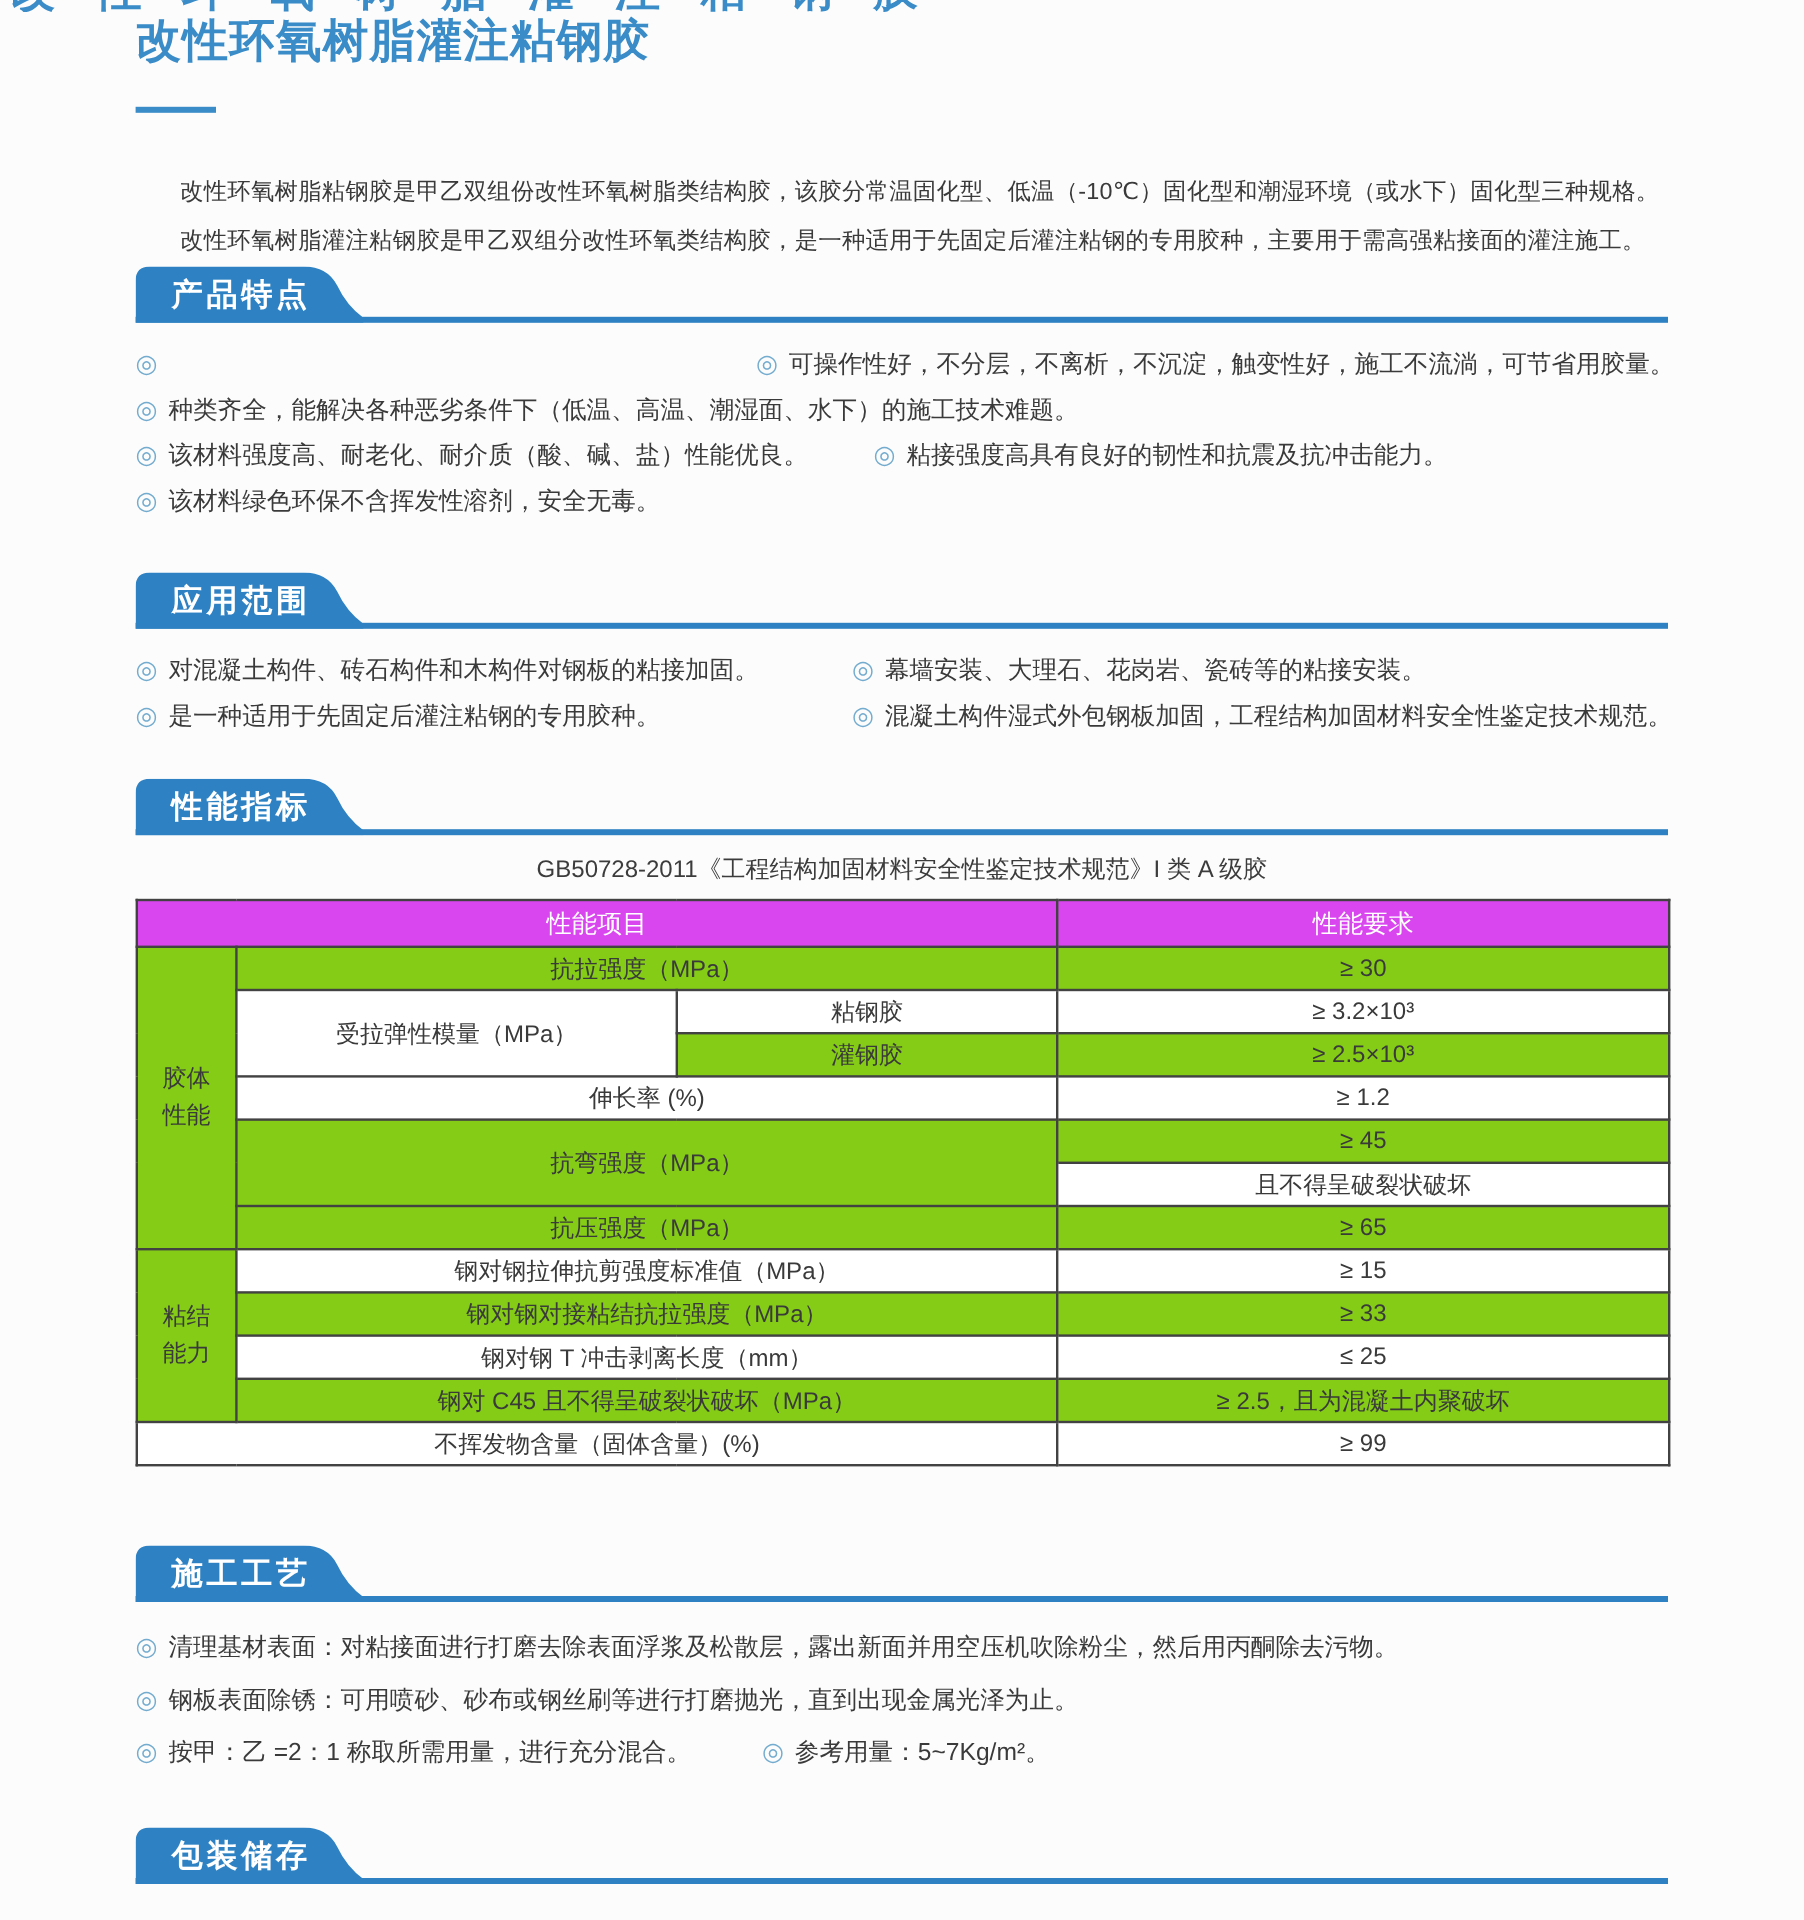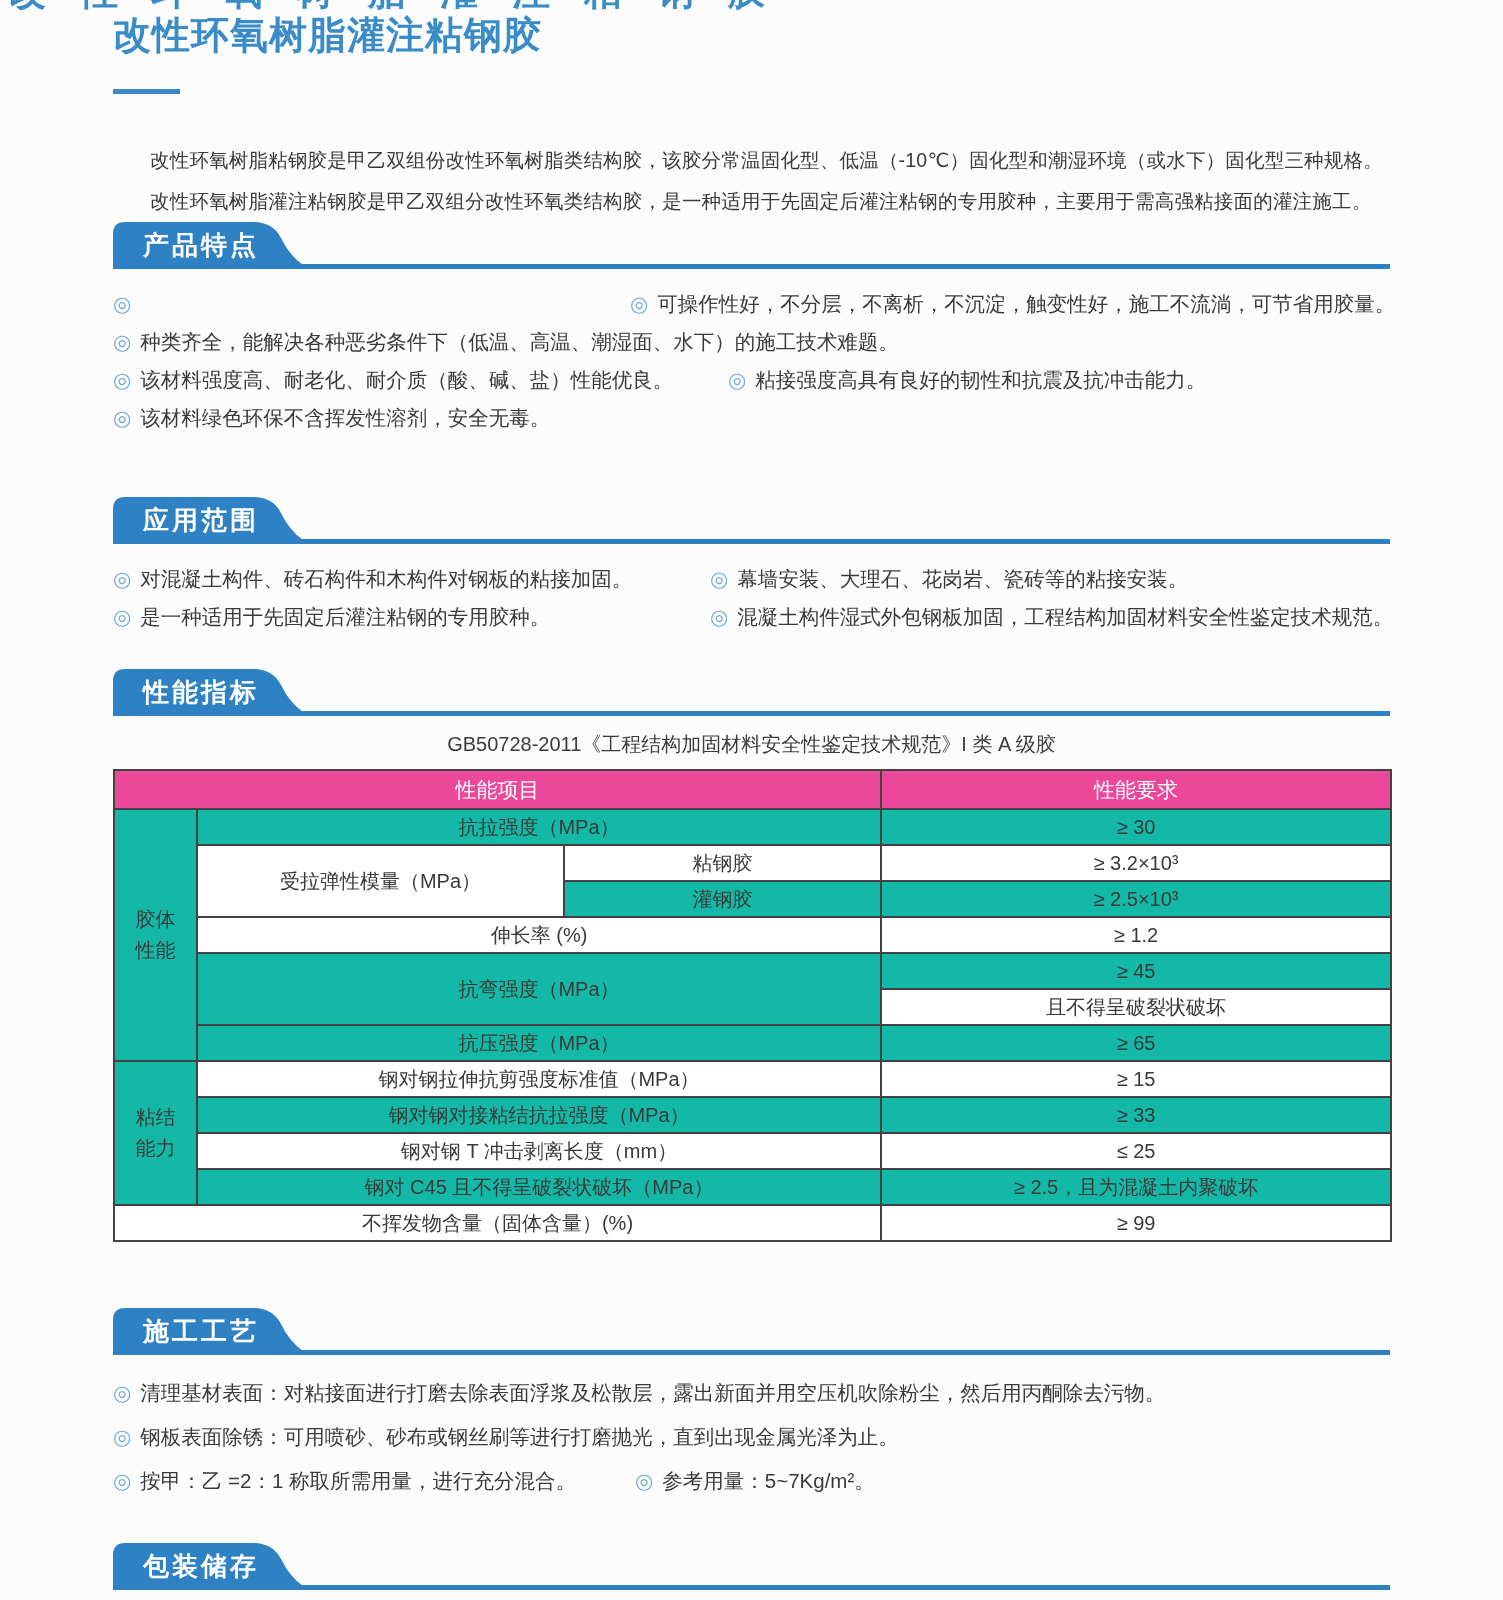--- a/index.html
+++ b/index.html
@@ -39,35 +39,35 @@
   .blist{margin-top:16px;}
   .brow{display:flex;line-height:38px;white-space:nowrap;font-size:20.5px;}
   .bitem{display:flex;align-items:baseline;}
   .bu{color:#74accf;margin-right:9px;font-size:21px;flex:0 0 auto;}
   .w517{width:517px;flex:0 0 517px;}
   .w615{width:615px;flex:0 0 615px;}
   .w597{width:597px;flex:0 0 597px;}
   .w522{width:522px;flex:0 0 522px;}
 
   .mt-features{}
-  .sec-apps{margin-top:60px;text-align:center;}
+  .sec-apps{margin-top:40px;text-align:center;}
   .sec-perf{margin-top:33px;}
   .sec-process{margin-top:66px;}
   .sec-pack{margin-top:40px;}
   .process-list .brow{line-height:44px;}
 
   
   .tbl-caption{margin-top:15px;text-align:center;font-size:20px;color:#3c3c3c;}
   table.perf{border-collapse:collapse;width:1277px;table-layout:fixed;margin-top:11px;}
   table.perf td{
     border:2px solid #424242;text-align:center;vertical-align:middle;
     font-size:20px;height:34px;padding:0 4px;color:#3a3a3a;
   }
-  table.perf thead td{background:#ec4899;color:#ffffff;height:37px;font-size:21px;}
-  td.g{background:#14b8a6;}
+  table.perf thead td{background:#d946ef;color:#ffffff;height:37px;font-size:21px;}
+  td.g{background:#84cc16;}
   td.w{background:#ffffff;}
   td.grp{white-space:pre-line;line-height:1.55;font-size:21px;}
 </style>
 </head>
 <body>
 
 <div class="top-artifact">
   <span>改性环氧树脂灌注粘钢胶</span>
 </div>
 

